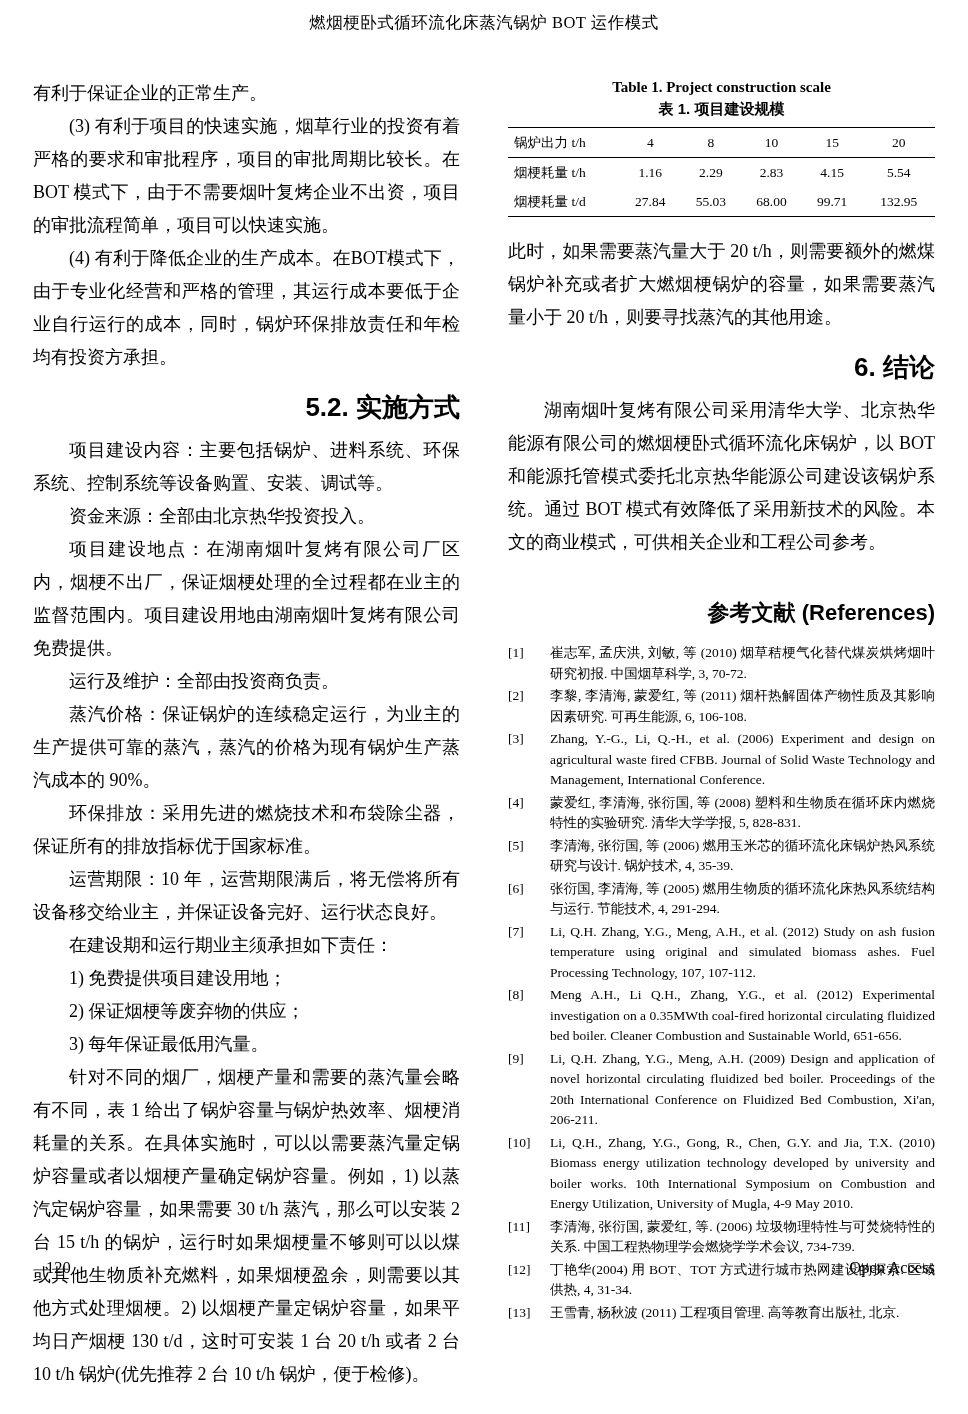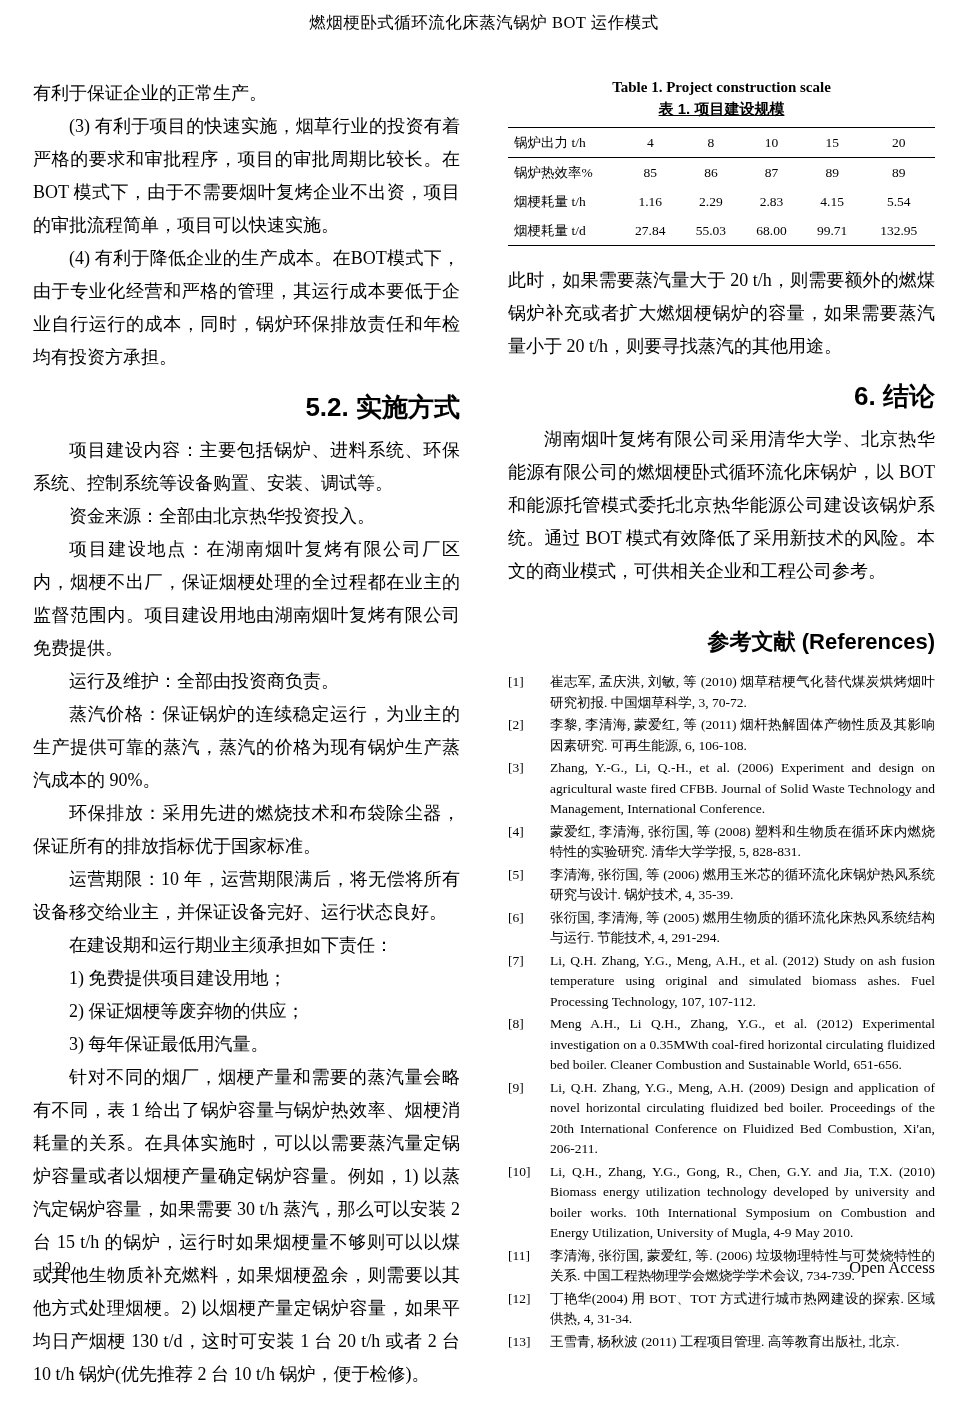--- a/index.html
+++ b/index.html
@@ -27,21 +27,21 @@
     font-weight: bold; font-size: 26px; line-height: 26px;
     text-indent: 0; margin: 20px 0 14px 0; text-align: right;
   }
   .h-refs {
     font-family: "Liberation Sans", "DejaVu Sans", sans-serif;
     font-weight: bold; font-size: 22px; line-height: 28px;
     margin: 40px 0 16px 0; text-align: right;
   }
   
   .tbl-caption { text-align: center; font-weight: bold; font-size: 15px; line-height: 21px; }
-  .tbl-caption.zh { font-family: "Liberation Sans", "DejaVu Sans", sans-serif; text-decoration: underline; }
+  .tbl-caption.zh { font-family: "Liberation Sans", "DejaVu Sans", sans-serif; }
   table.data { width: 100%; border-collapse: collapse; margin-top: 8px; font-size: 13.5px; line-height: 17px; }
   table.data th, table.data td { font-weight: normal; text-align: center; padding: 6px 2px; }
   table.data .lbl { text-align: left; padding-left: 6px; width: 112px; }
   table.data thead tr { border-top: 1.6px solid #000; border-bottom: 1px solid #000; }
   table.data tbody tr:last-child { border-bottom: 1.6px solid #000; }
   .after-table { margin-top: 18px; }
   
   .refs { list-style: none; margin-top: 4px; }
   .ref { display: flex; font-size: 13.5px; line-height: 20.5px; text-align: justify; margin-bottom: 2px; }
   .ref-num { flex: 0 0 42px; }
@@ -91,28 +91,20 @@
           <tr>
             <th class="lbl">锅炉出力 t/h</th>
             <th>4</th>
             <th>8</th>
             <th>10</th>
             <th>15</th>
             <th>20</th>
           </tr>
         </thead>
         <tbody>
-          <tr>
-            <td class="lbl">锅炉热效率%</td>
-            <td>85</td>
-            <td>86</td>
-            <td>87</td>
-            <td>89</td>
-            <td>89</td>
-          </tr>
           <tr>
             <td class="lbl">烟梗耗量 t/h</td>
             <td>1.16</td>
             <td>2.29</td>
             <td>2.83</td>
             <td>4.15</td>
             <td>5.54</td>
           </tr>
           <tr>
             <td class="lbl">烟梗耗量 t/d</td>

